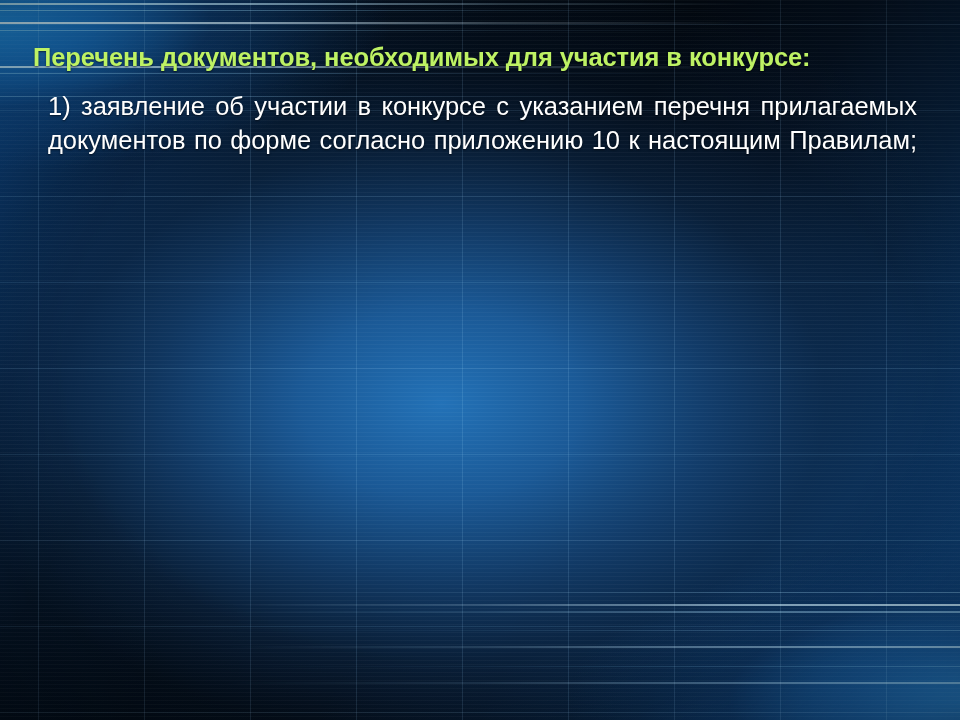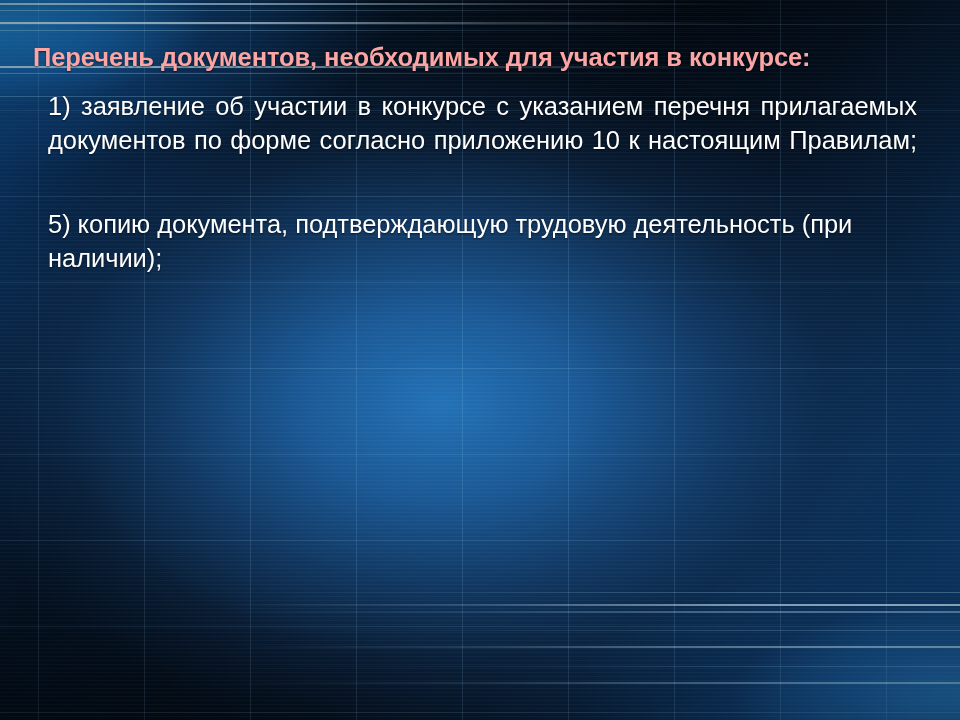--- a/index.html
+++ b/index.html
@@ -167,21 +167,21 @@
     position: absolute;
     left: 33px;
     right: 28px;
     top: 40px;
     z-index: 5;
   }
 
   .slide-title {
     font-size: 25.5px;
     font-weight: 700;
-    color: #fca5a5;
+    color: #bef264;
     line-height: 1.34;
     margin: 0 0 1px 0;
     letter-spacing: -0.1px;
     text-shadow: 0 1px 2px rgba(0,0,0,.55);
     white-space: nowrap;
   }
 
   .item {
     font-size: 25.5px;
     font-weight: 400;
@@ -221,16 +221,15 @@
 
   <div id="content">
 
     <h1 class="slide-title">Перечень документов, необходимых для участия в конкурсе:</h1>
 
     <p class="item">1) заявление об участии в конкурсе с указанием перечня прилагаемых документов по форме согласно приложению 10 к настоящим Правилам;</p>
 
 
 
 
-    <p class="item no-justify">5) копию документа, подтверждающую трудовую деятельность (при наличии);</p>
 
   </div>
 </div>
 
 </body></html>

